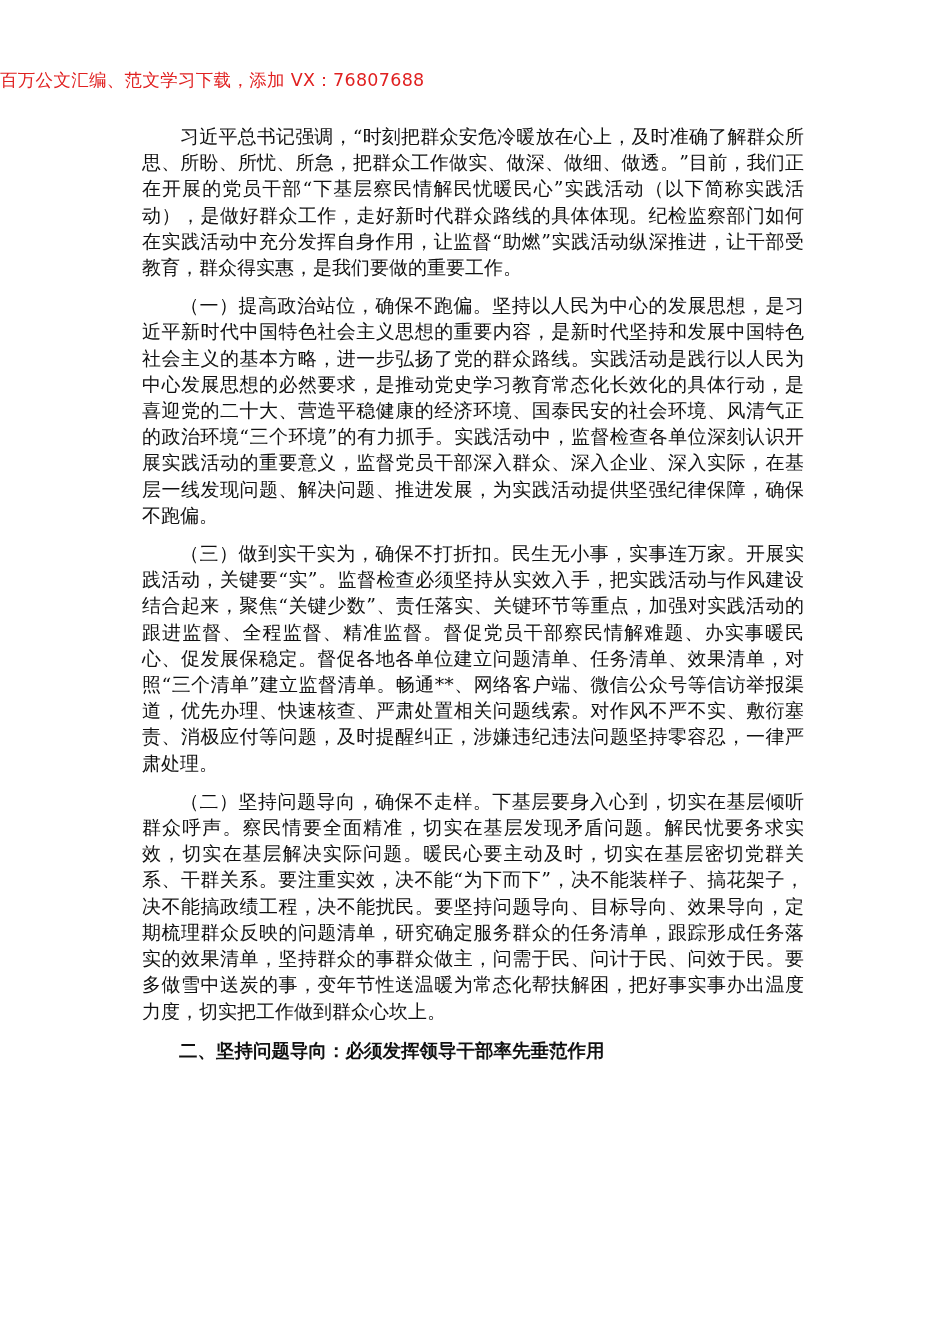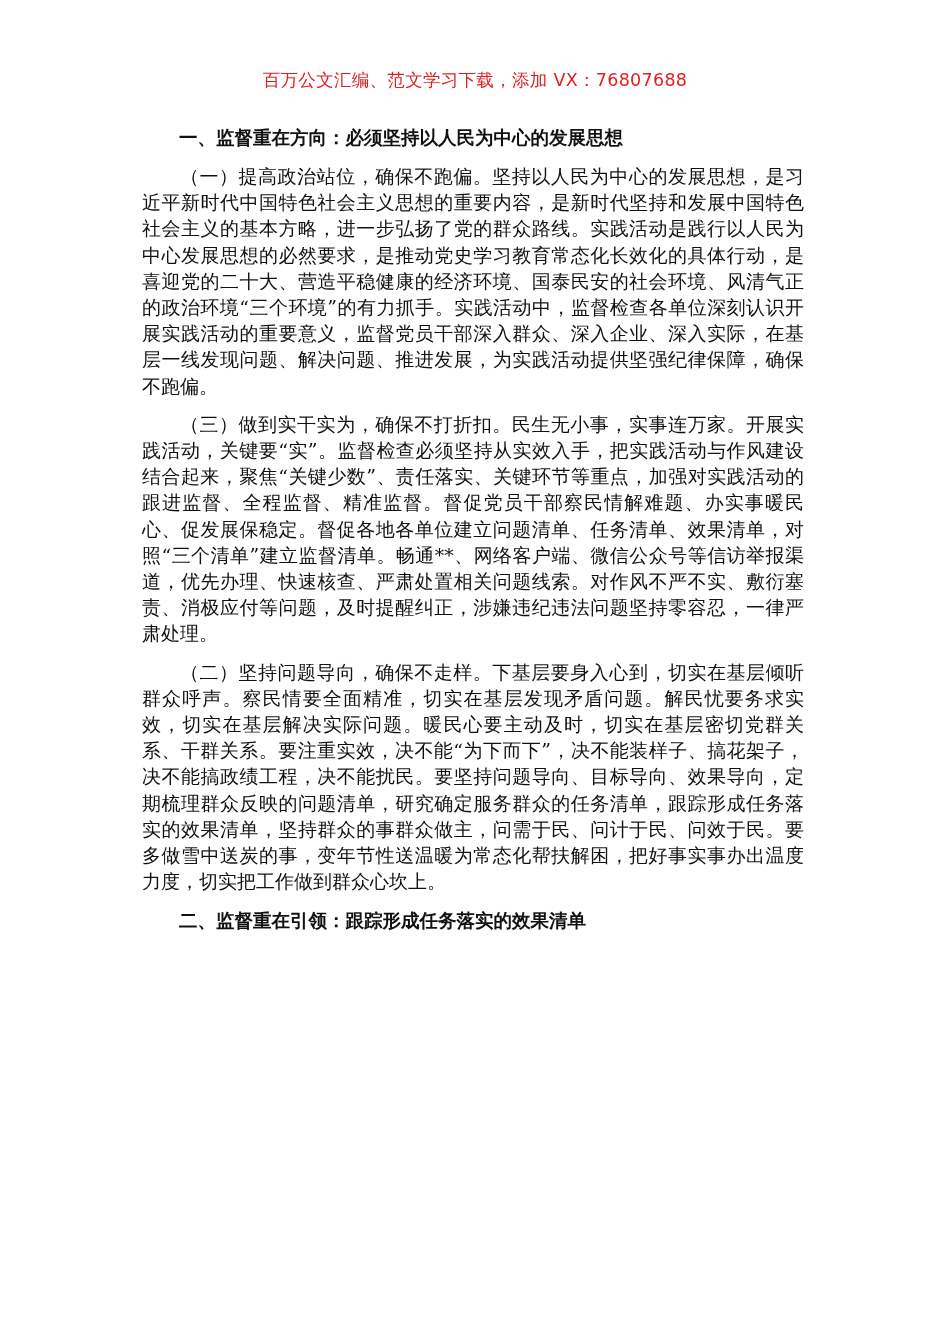--- a/index.html
+++ b/index.html
@@ -13,21 +13,21 @@
       position: relative;
       overflow: hidden;
       font-family: "DejaVu Serif", "Liberation Serif", serif;
       color: #111111;
     }
     .watermark-header {
       position: absolute;
       top: 66px;
       left: 0;
       width: 950px;
-      text-align: center;
+      text-align: left;
       font-family: "DejaVu Sans", "Liberation Sans", sans-serif;
       font-size: 17.5px;
       letter-spacing: 0.3px;
       color: #e02020;
       line-height: 28px;
     }
     .doc-body {
       position: absolute;
       top: 123px;
       left: 142px;
@@ -57,24 +57,24 @@
     .sp-intro { margin-bottom: 12px; }
     .sp-h1 { margin-top: 0; margin-bottom: 10px; }
   </style>
 </head>
 <body>
 
 <div class="watermark-header">百万公文汇编、范文学习下载，添加 VX：76807688</div>
 
 <div class="doc-body">
 
+  <p class="para sp-intro">习近平总书记强调，“时刻把群众安危冷暖放在心上，及时准确了解群众所思、所盼、所忧、所急，把群众工作做实、做深、做细、做透。”目前，我们正在开展的党员干部“下基层察民情解民忧暖民心”实践活动（以下简称实践活动），是做好群众工作，走好新时代群众路线的具体体现。纪检监察部门如何在实践活动中充分发挥自身作用，让监督“助燃”实践活动纵深推进，让干部受教育，群众得实惠，是我们要做的重要工作。</p>
 
-  <p class="heading sp-h1">一、监督重在方向：必须坚持以人民为中心的发展思想</p>
 
   <p class="para"><span class="lead">（一）提高政治站位，确保不跑偏。</span><span>坚持以人民为中心的发展思想，是习近平新时代中国特色社会主义思想的重要内容，是新时代坚持和发展中国特色社会主义的基本方略，进一步弘扬了党的群众路线。实践活动是践行以人民为中心发展思想的必然要求，是推动党史学习教育常态化长效化的具体行动，是喜迎党的二十大、营造平稳健康的经济环境、国泰民安的社会环境、风清气正的政治环境“三个环境”的有力抓手。实践活动中，监督检查各单位深刻认识开展实践活动的重要意义，监督党员干部深入群众、深入企业、深入实际，在基层一线发现问题、解决问题、推进发展，为实践活动提供坚强纪律保障，确保不跑偏。</span></p>
 
   <p class="para"><span class="lead">（三）做到实干实为，确保不打折扣。</span><span>民生无小事，实事连万家。开展实践活动，关键要“实”。监督检查必须坚持从实效入手，把实践活动与作风建设结合起来，聚焦“关键少数”、责任落实、关键环节等重点，加强对实践活动的跟进监督、全程监督、精准监督。督促党员干部察民情解难题、办实事暖民心、促发展保稳定。督促各地各单位建立问题清单、任务清单、效果清单，对照“三个清单”建立监督清单。畅通**、网络客户端、微信公众号等信访举报渠道，优先办理、快速核查、严肃处置相关问题线索。对作风不严不实、敷衍塞责、消极应付等问题，及时提醒纠正，涉嫌违纪违法问题坚持零容忍，一律严肃处理。</span></p>
 
   <p class="para"><span class="lead">（二）坚持问题导向，确保不走样。</span><span>下基层要身入心到，切实在基层倾听群众呼声。察民情要全面精准，切实在基层发现矛盾问题。解民忧要务求实效，切实在基层解决实际问题。暖民心要主动及时，切实在基层密切党群关系、干群关系。要注重实效，决不能“为下而下”，决不能装样子、搞花架子，决不能搞政绩工程，决不能扰民。要坚持问题导向、目标导向、效果导向，定期梳理群众反映的问题清单，研究确定服务群众的任务清单，跟踪形成任务落实的效果清单，坚持群众的事群众做主，问需于民、问计于民、问效于民。要多做雪中送炭的事，变年节性送温暖为常态化帮扶解困，把好事实事办出温度力度，切实把工作做到群众心坎上。</span></p>
 
-  <p class="heading">二、监督重在引领：跟踪形成任务落实的效果清单</p>
+  <p class="heading">二、坚持问题导向：必须发挥领导干部率先垂范作用</p>
 
 </div>
 
 </body></html>

